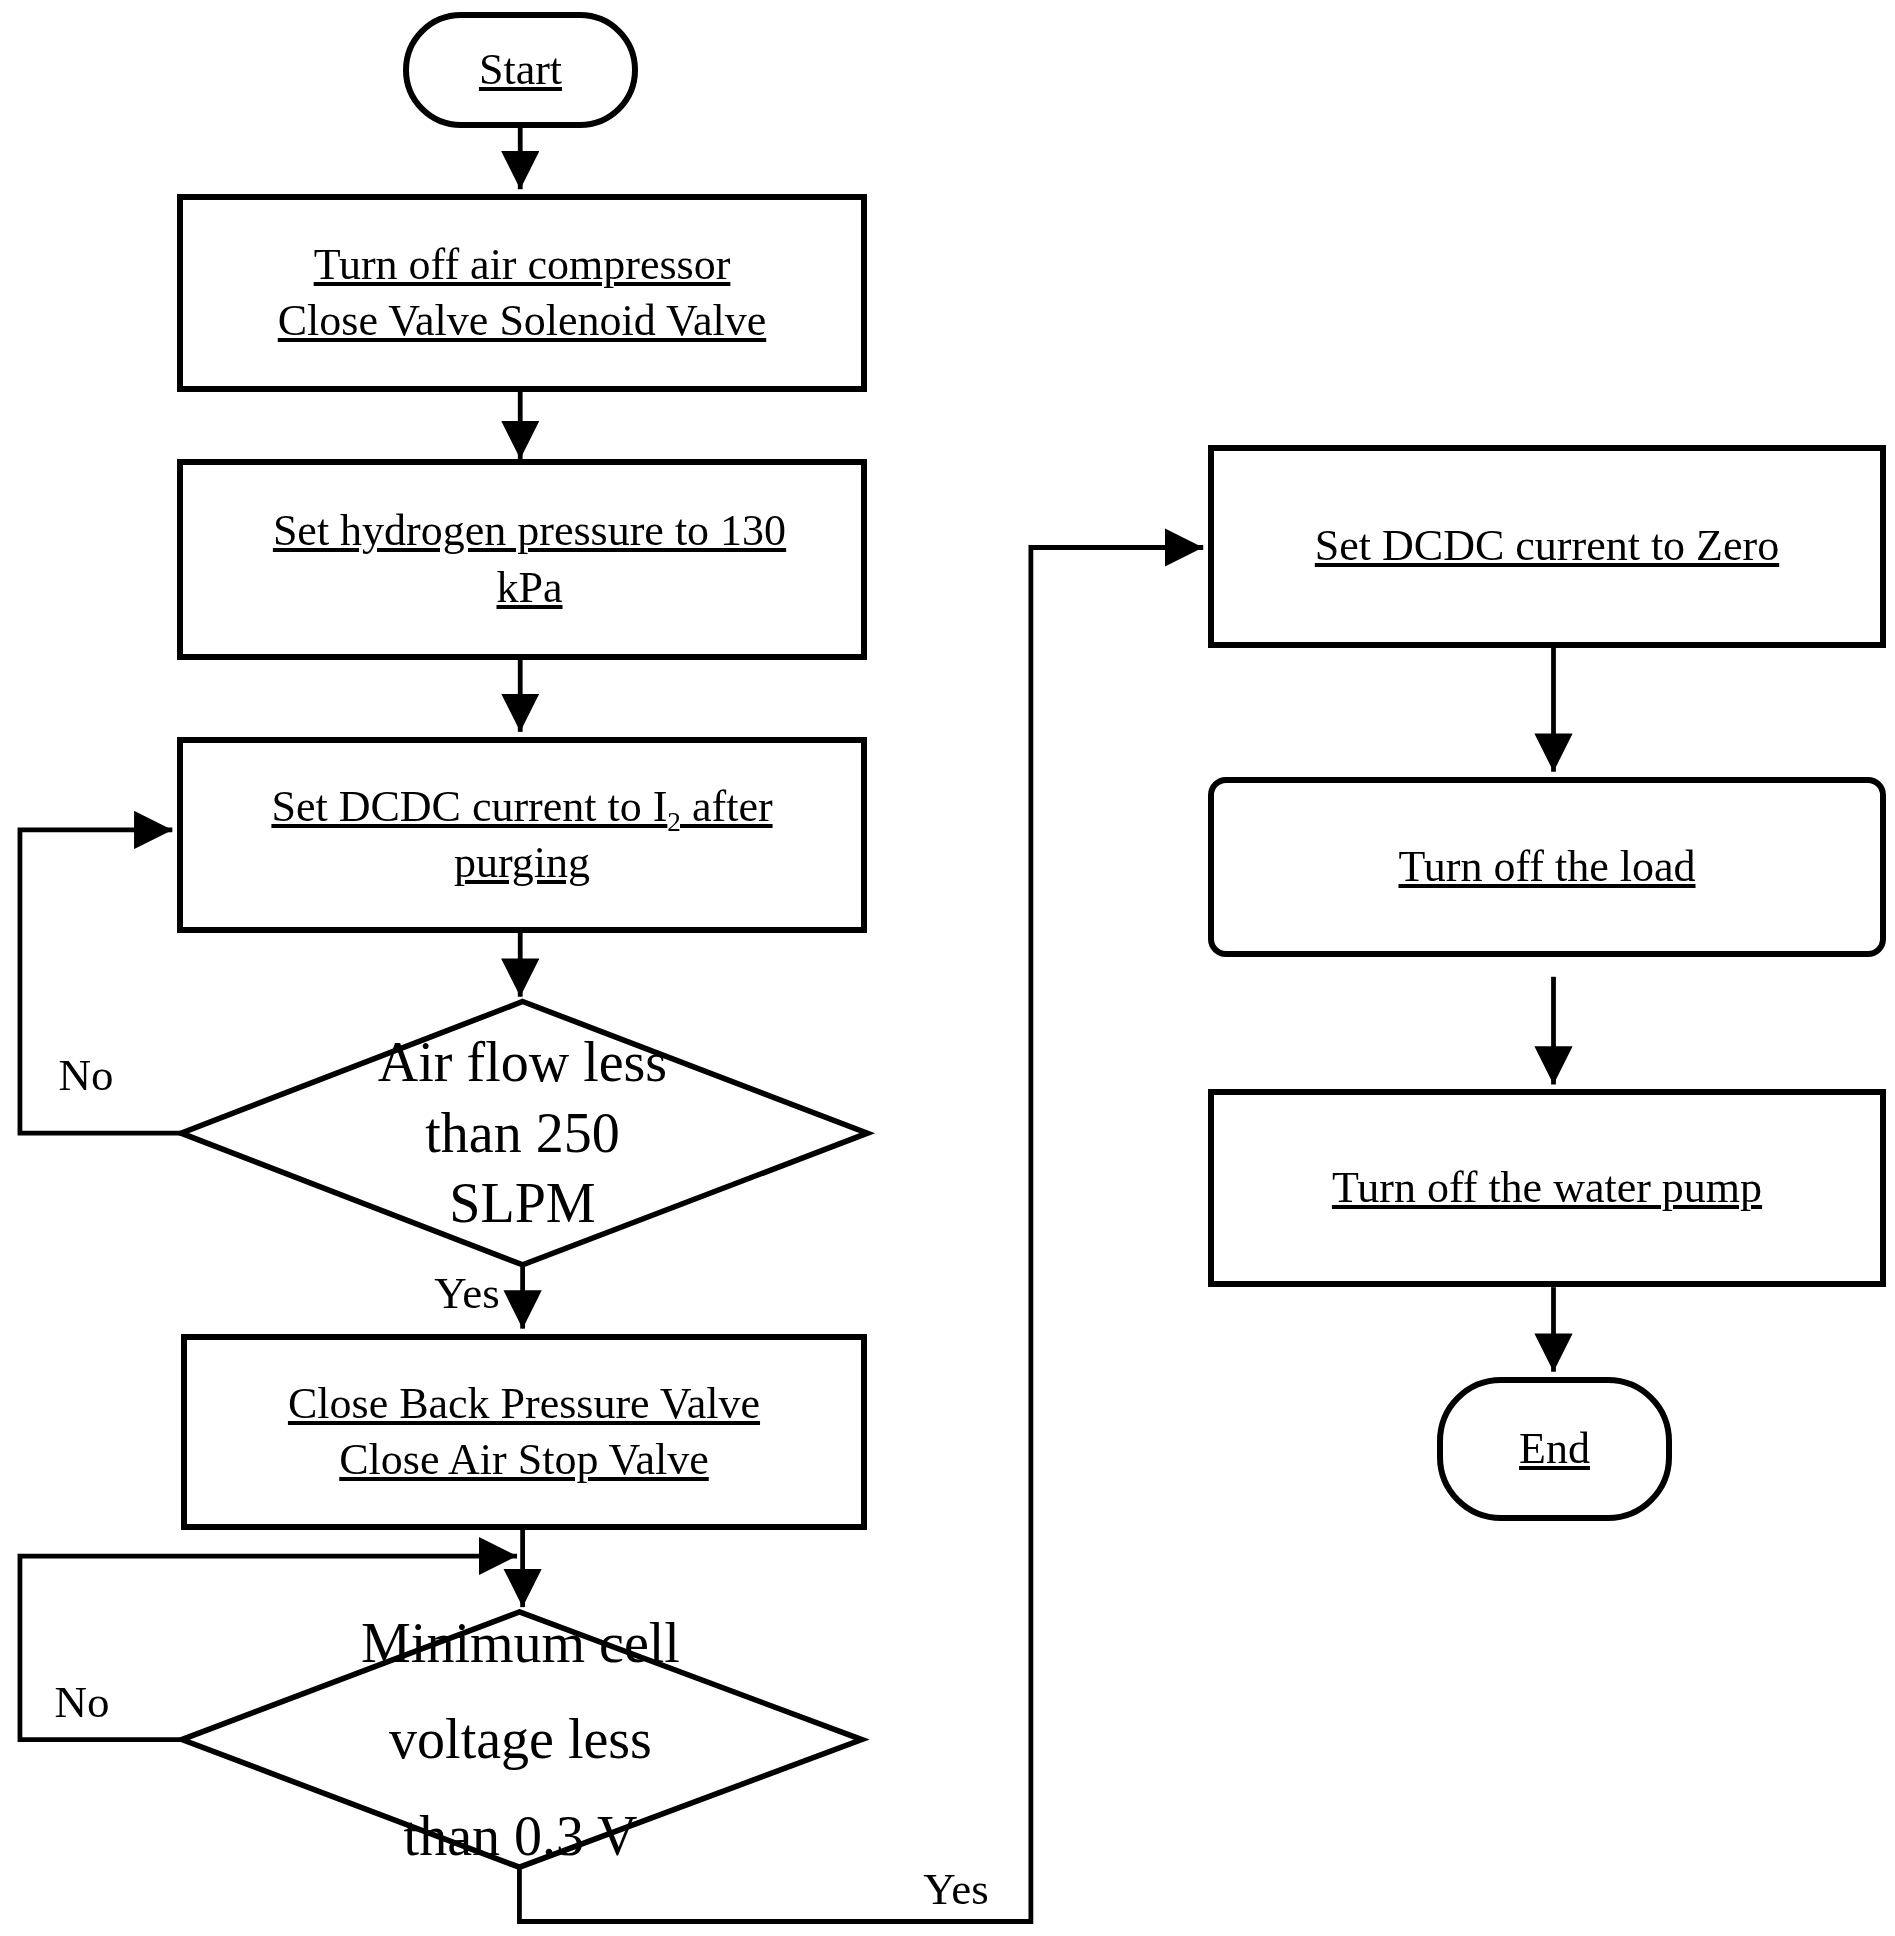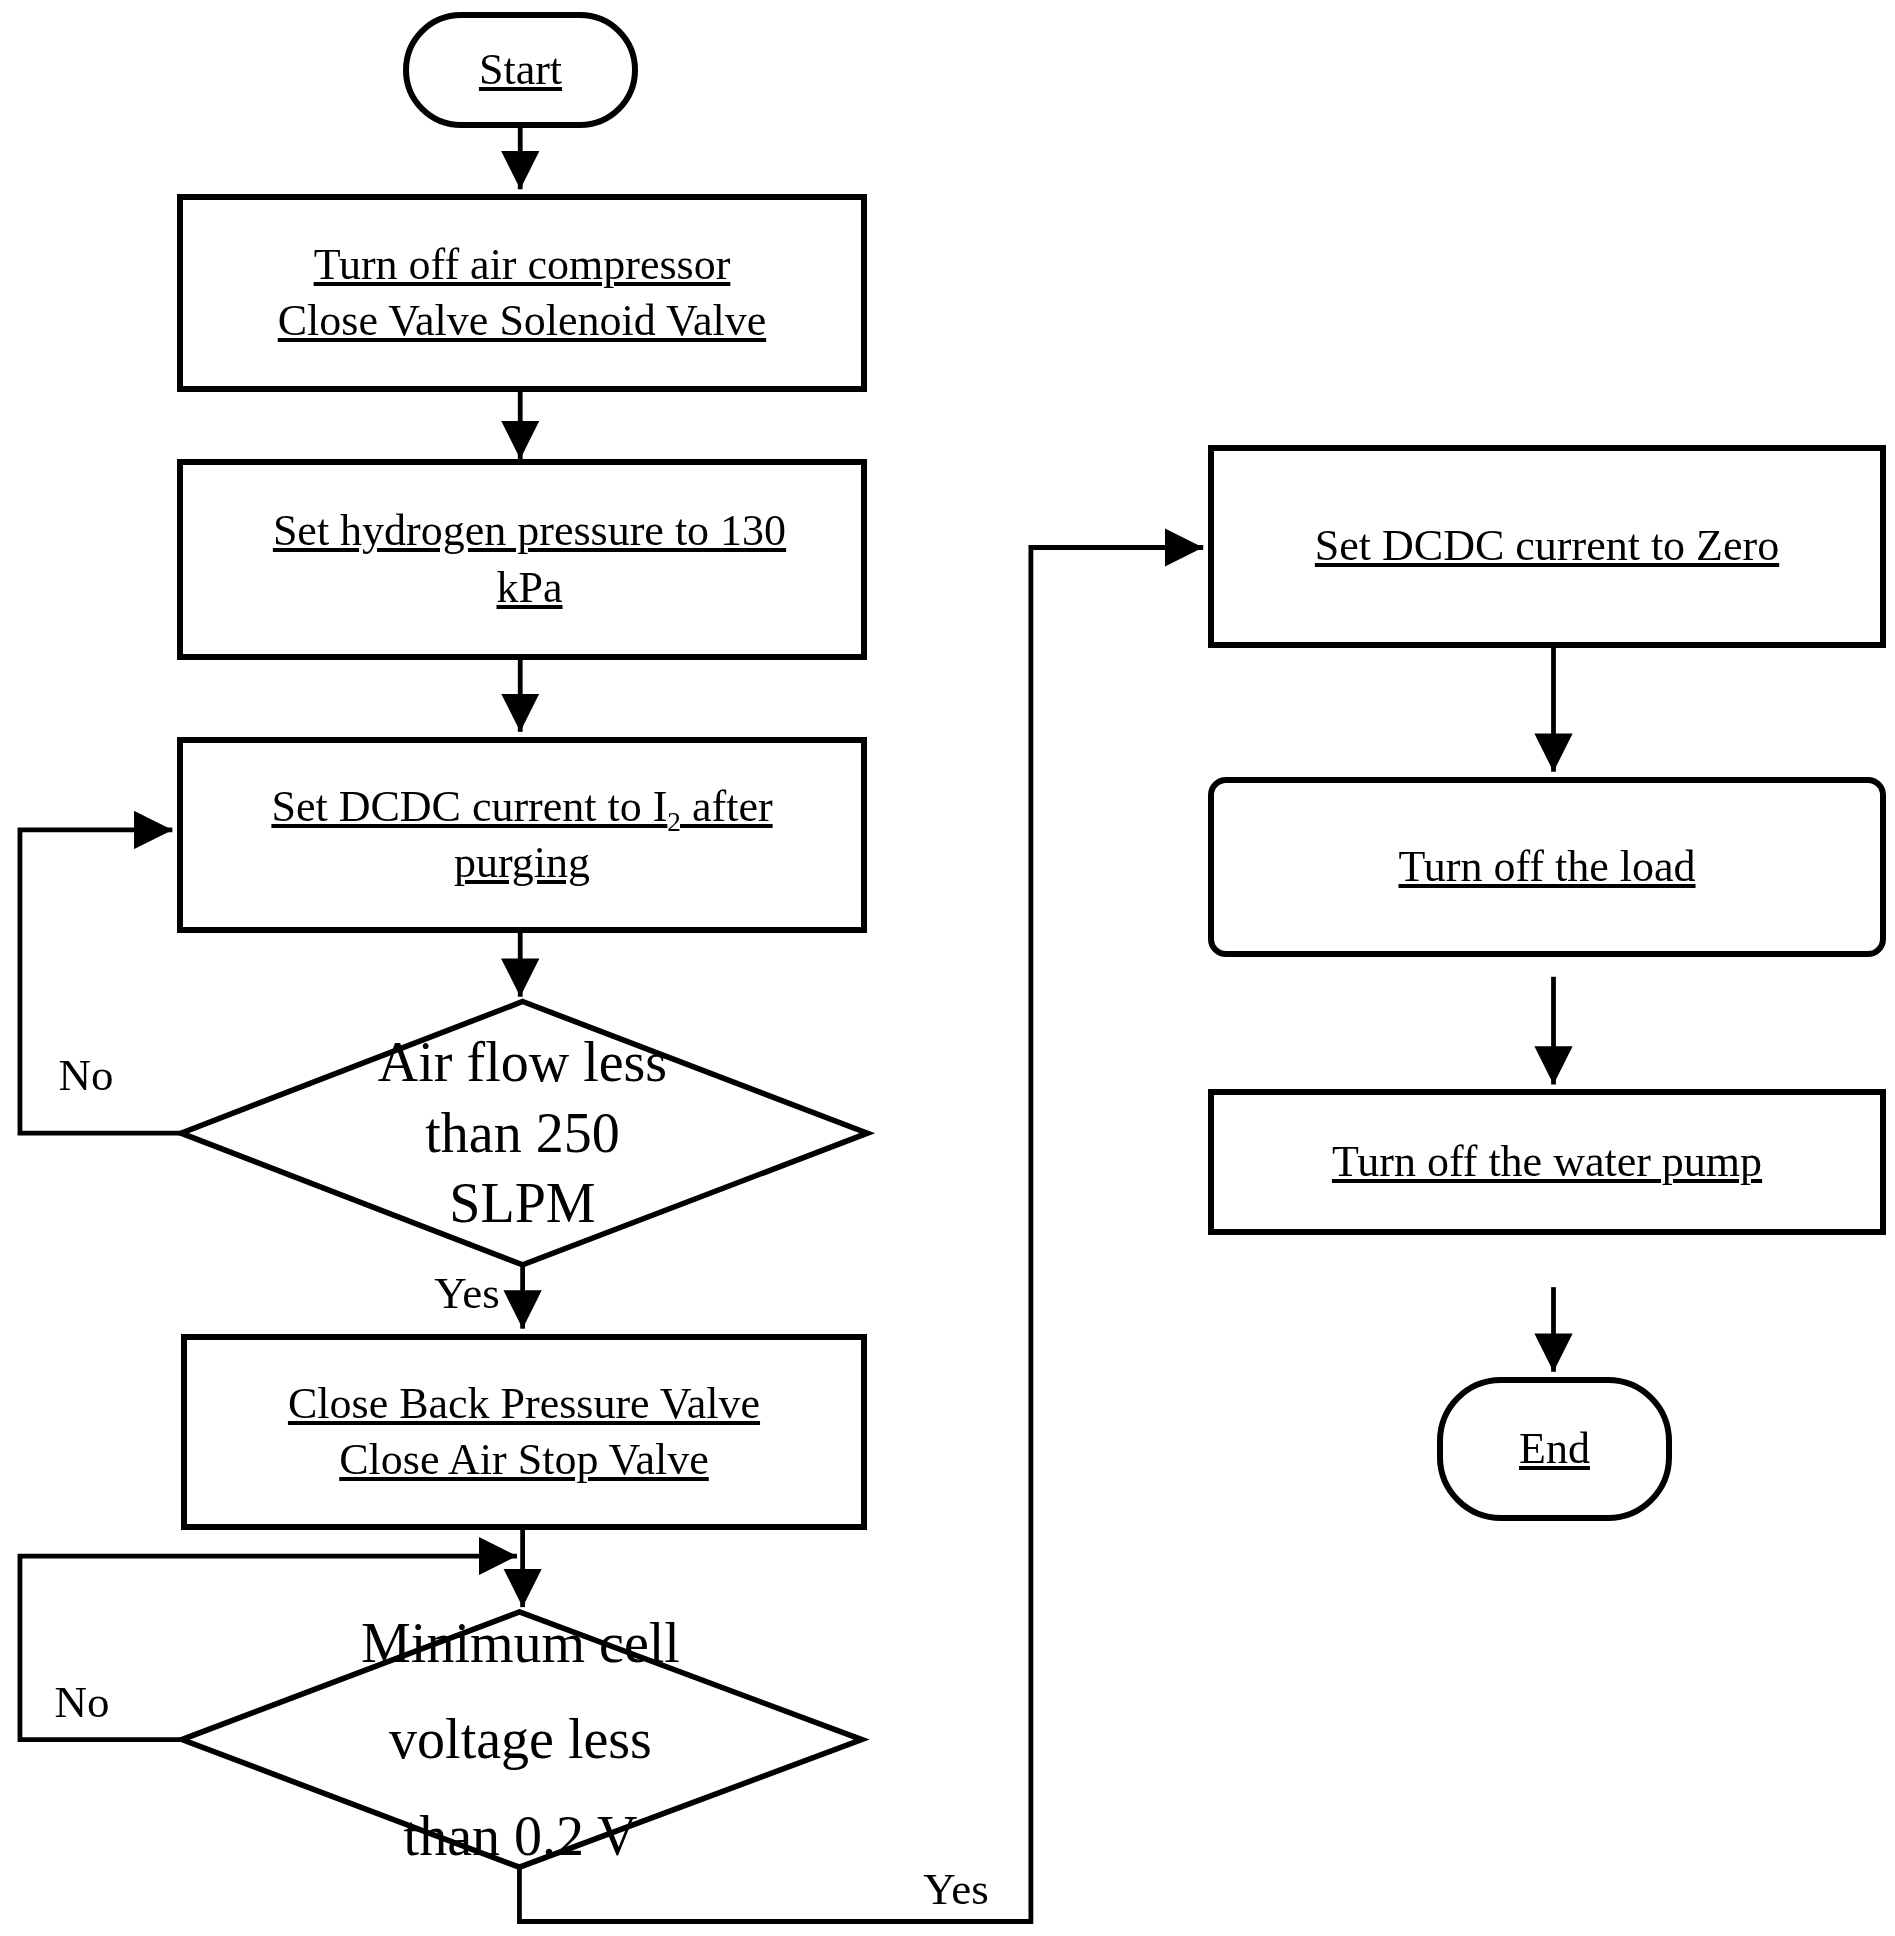--- a/index.html
+++ b/index.html
@@ -132,32 +132,32 @@
   </div>
 
   <div class="node" style="left:181px; top:1334px; width:686px; height:196px;">
     <div>Close Back Pressure Valve</div>
     <div>Close Air Stop Valve</div>
   </div>
 
   <div class="diamond-label" style="left:319px; top:1636px; width:403px; height:207px;gap:26px;">
     <div>Minimum cell</div>
     <div>voltage less</div>
-    <div>than 0.2 V</div>
+    <div>than 0.3 V</div>
   </div>
 
   <div class="node" style="left:1208px; top:445px; width:678px; height:203px;">
     <div>Set DCDC current to Zero</div>
   </div>
 
   <div class="node" style="left:1208px; top:777px; width:678px; height:180px;border-radius:18px;">
     <div>Turn off the load</div>
   </div>
 
-  <div class="node" style="left:1208px; top:1089px; width:678px; height:146px;">
+  <div class="node" style="left:1208px; top:1089px; width:678px; height:198px;">
     <div>Turn off the water pump</div>
   </div>
 
   <div class="node terminal" style="left:1437px; top:1377px; width:235px; height:144px;">
     <div>End</div>
   </div>
 
   <div class="branch-label" style="left:32px; top:1053px; width:108px;">No</div>
   <div class="branch-label" style="left:415px; top:1271px; width:104px;">Yes</div>
   <div class="branch-label" style="left:28px; top:1680px; width:108px;">No</div>

